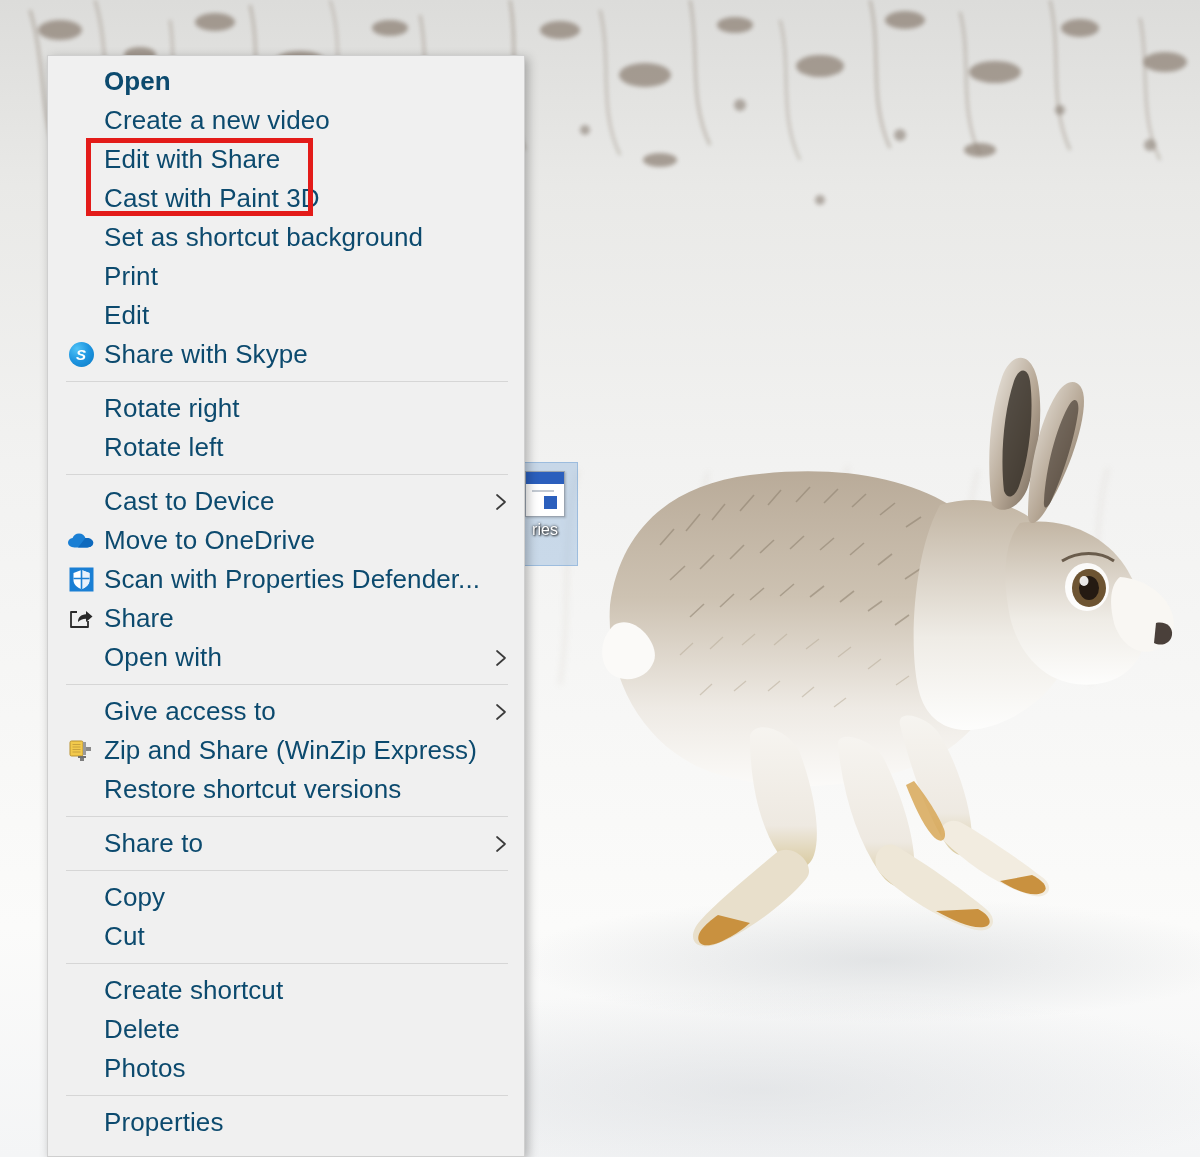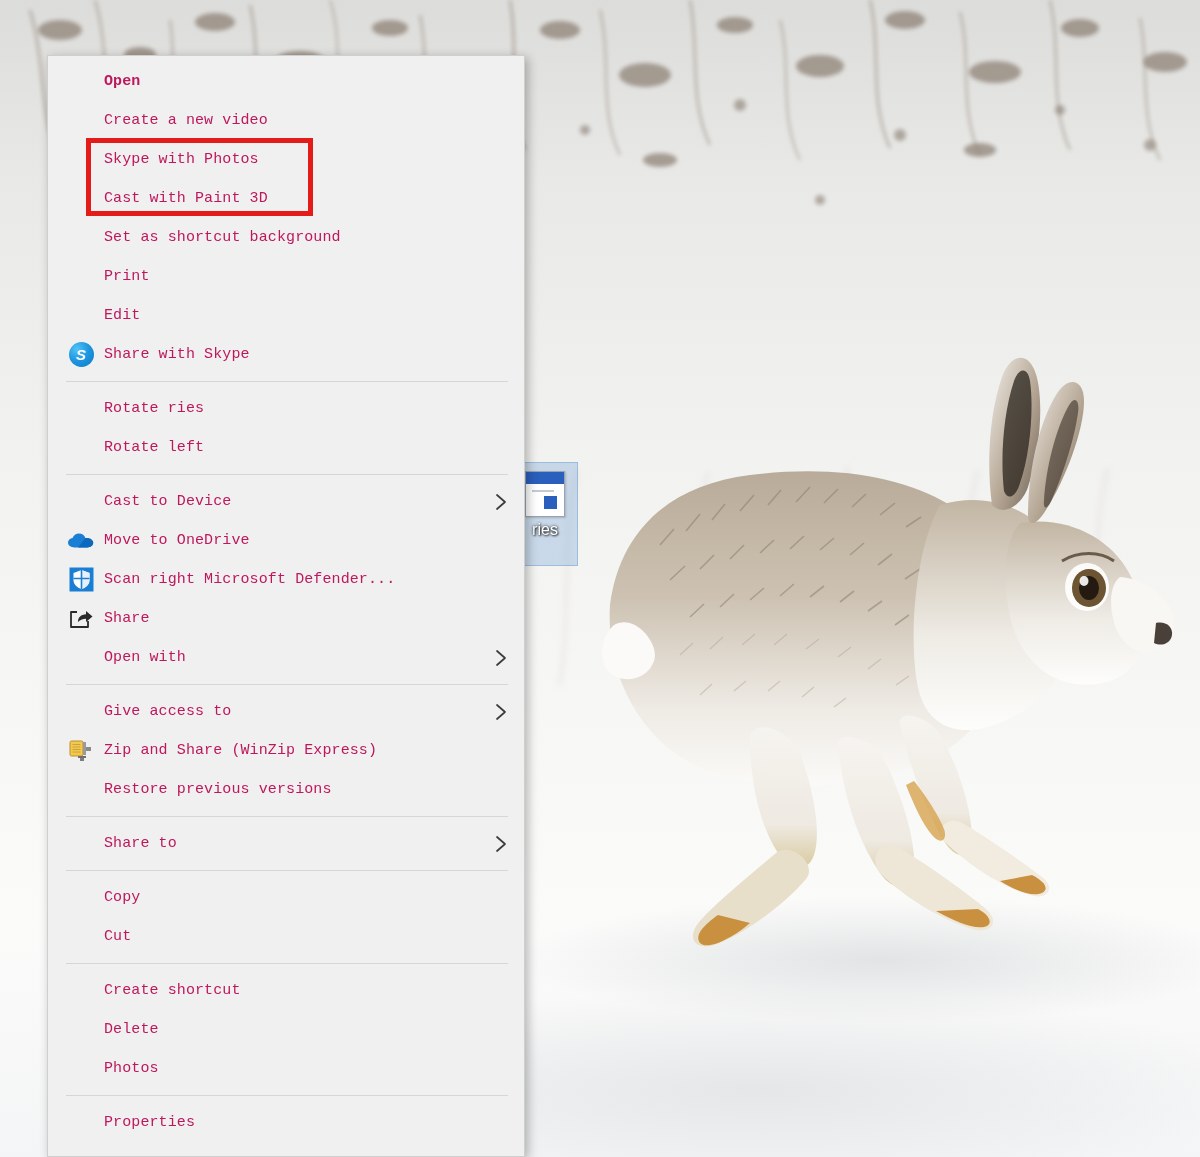--- a/index.html
+++ b/index.html
@@ -112,25 +112,24 @@
     width: 34px;
     height: 26px;
     flex: 0 0 34px;
     display: flex;
     align-items: center;
     justify-content: center;
     margin-right: 6px;
   }
   .menu-item .ico.empty { background: transparent; }
   .menu-item .txt {
-    font-size: 15px;
-    color: #be185d;
+    font-size: 26px;
+    color: #0c4a6e;
     letter-spacing: .1px;
     white-space: nowrap;
-    font-family: Liberation Mono, monospace;
   }
   .menu-item.bold .txt { font-weight: bold; }
   .menu-item .chev {
     position: absolute;
     right: 14px;
     top: 50%;
     transform: translateY(-50%);
     width: 18px; height: 18px;
   }
   .separator {
@@ -378,21 +377,21 @@
     <div class="menu-item bold">
       <span class="ico empty"></span>
       <span class="txt">Open</span>
     </div>
     <div class="menu-item">
       <span class="ico empty"></span>
       <span class="txt">Create a new video</span>
     </div>
     <div class="menu-item">
       <span class="ico empty"></span>
-      <span class="txt">Skype with Photos</span>
+      <span class="txt">Edit with Share</span>
     </div>
     <div class="menu-item">
       <span class="ico empty"></span>
       <span class="txt">Cast with Paint 3D</span>
     </div>
     <div class="menu-item">
       <span class="ico empty"></span>
       <span class="txt">Set as shortcut background</span>
     </div>
     <div class="menu-item">
@@ -407,21 +406,21 @@
       <span class="ico">
         <span class="skype">S</span>
       </span>
       <span class="txt">Share with Skype</span>
     </div>
 
     <div class="separator"></div>
 
     <div class="menu-item">
       <span class="ico empty"></span>
-      <span class="txt">Rotate ries</span>
+      <span class="txt">Rotate right</span>
     </div>
     <div class="menu-item">
       <span class="ico empty"></span>
       <span class="txt">Rotate left</span>
     </div>
 
     <div class="separator"></div>
 
     <div class="menu-item">
       <span class="ico empty"></span>
@@ -445,21 +444,21 @@
     <div class="menu-item">
       <span class="ico">
         <svg class="defender" viewBox="0 0 25 25">
           <rect x="0.5" y="0.5" width="24" height="24" fill="#1a7fd4"></rect>
           <path d="M12.5 3 L20.5 6 L20.5 13 C20.5 17.5 16.8 20.8 12.5 22.2
                    C8.2 20.8 4.5 17.5 4.5 13 L4.5 6 Z" fill="#ffffff"></path>
           <path d="M12.5 3 L20.5 6 L20.5 13 C20.5 17.5 16.8 20.8 12.5 22.2 Z" fill="#e8f1fb"></path>
           <path d="M12.5 3 L12.5 22.2 M4.5 11.5 L20.5 11.5" stroke="#1a7fd4" stroke-width="1.6"></path>
         </svg>
       </span>
-      <span class="txt">Scan right Microsoft Defender...</span>
+      <span class="txt">Scan with Properties Defender...</span>
     </div>
     <div class="menu-item">
       <span class="ico">
         <svg class="sharei" viewBox="0 0 26 22">
           <path d="M9 4 L3 4 L3 19 L20 19 L20 13" stroke="#2a2a2a" stroke-width="1.8" fill="none" stroke-linejoin="round"></path>
           <path d="M10 14 C10 9 13 6.5 18 6.2 L18 3 L24.5 8.5 L18 14 L18 10.7 C14.5 10.9 11.8 12.2 10 14 Z" fill="#2a2a2a"></path>
         </svg>
       </span>
       <span class="txt">Share</span>
     </div>
@@ -493,21 +492,21 @@
           <path d="M15 4 h3 v13 h-3 Z" fill="#9a9a9a"></path>
           <path d="M18 9 h5 v4 h-5 Z" fill="#8a8a8a"></path>
           <path d="M10 18 h8 v2 h-8 Z" fill="#6f6f6f"></path>
           <path d="M12 20 h4 v3 h-4 Z" fill="#7d7d7d"></path>
         </svg>
       </span>
       <span class="txt">Zip and Share (WinZip Express)</span>
     </div>
     <div class="menu-item">
       <span class="ico empty"></span>
-      <span class="txt">Restore previous versions</span>
+      <span class="txt">Restore shortcut versions</span>
     </div>
 
     <div class="separator"></div>
 
     <div class="menu-item">
       <span class="ico empty"></span>
       <span class="txt">Share to</span>
       <svg class="chev" viewBox="0 0 18 18">
         <path d="M5 2 L13 9 L5 16" stroke="#3b3b3b" stroke-width="1.7" fill="none" stroke-linecap="round" stroke-linejoin="round"></path>
       </svg>

